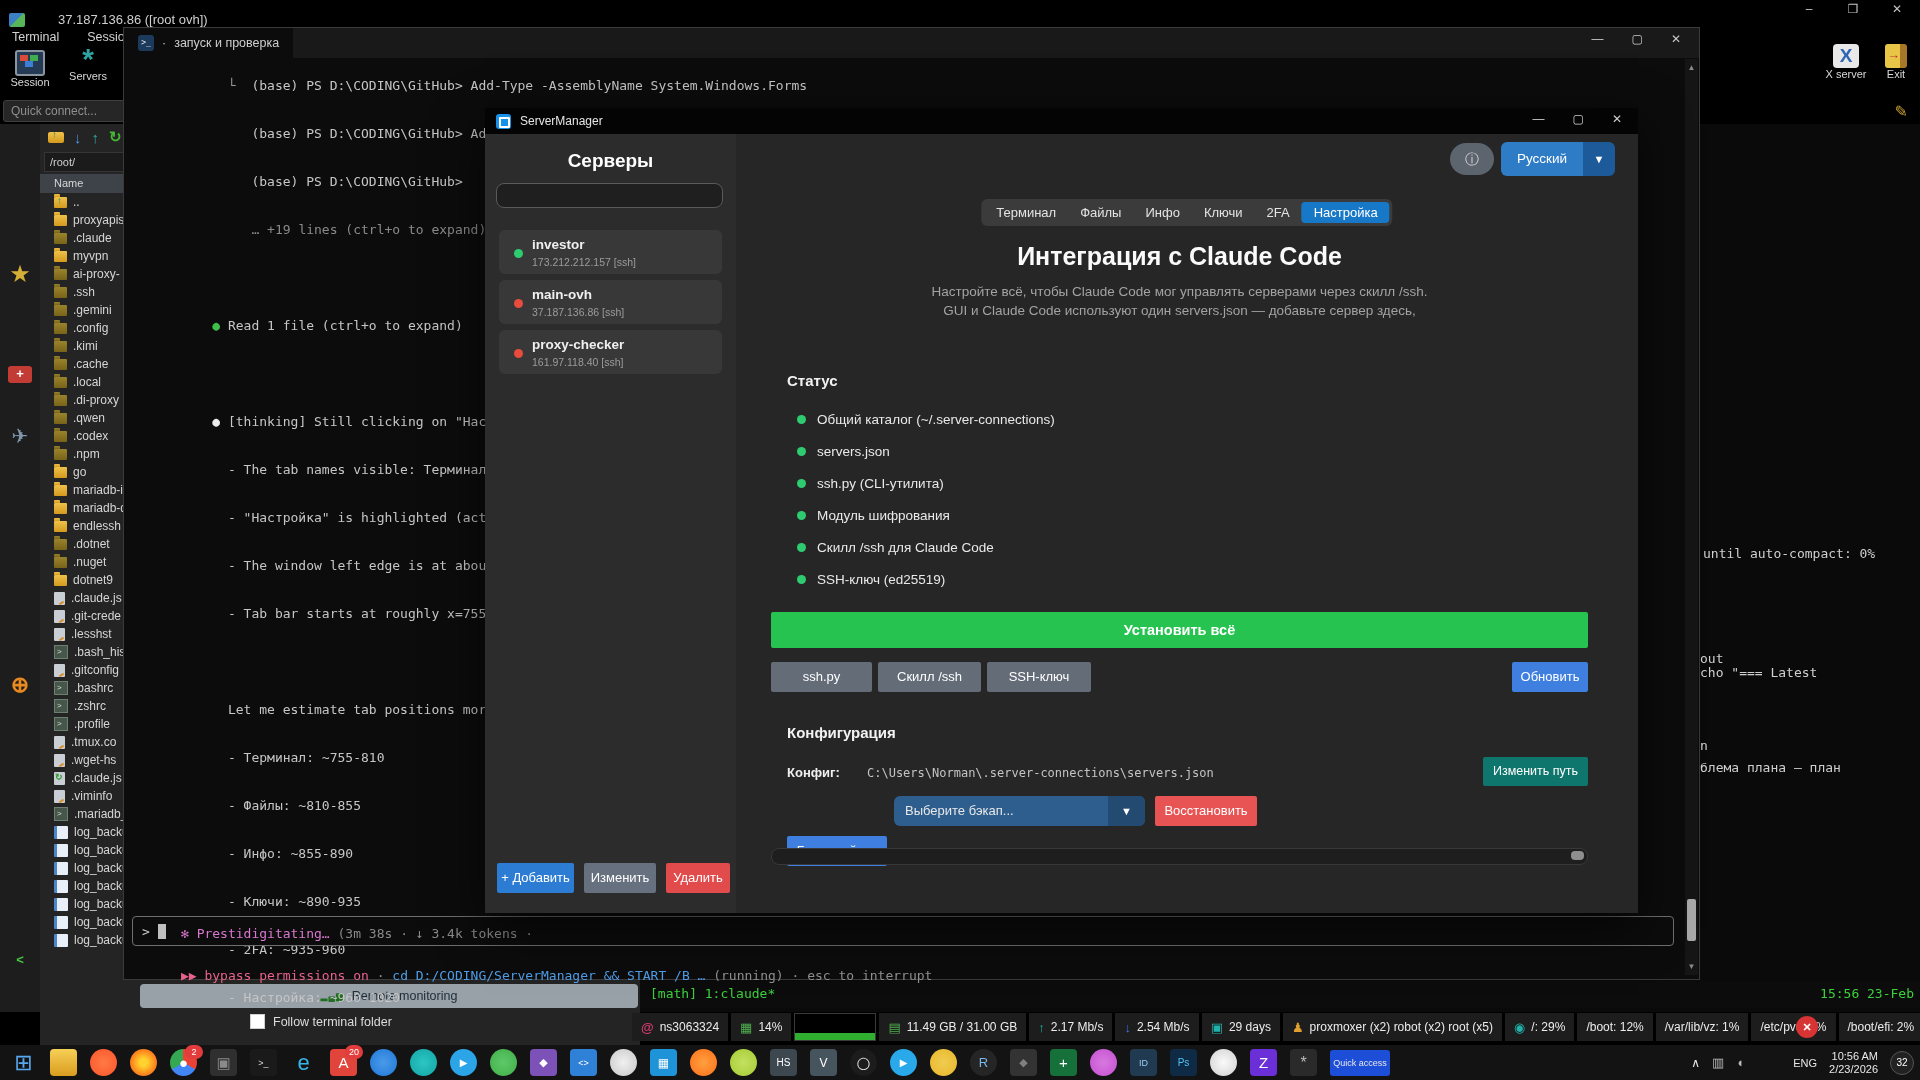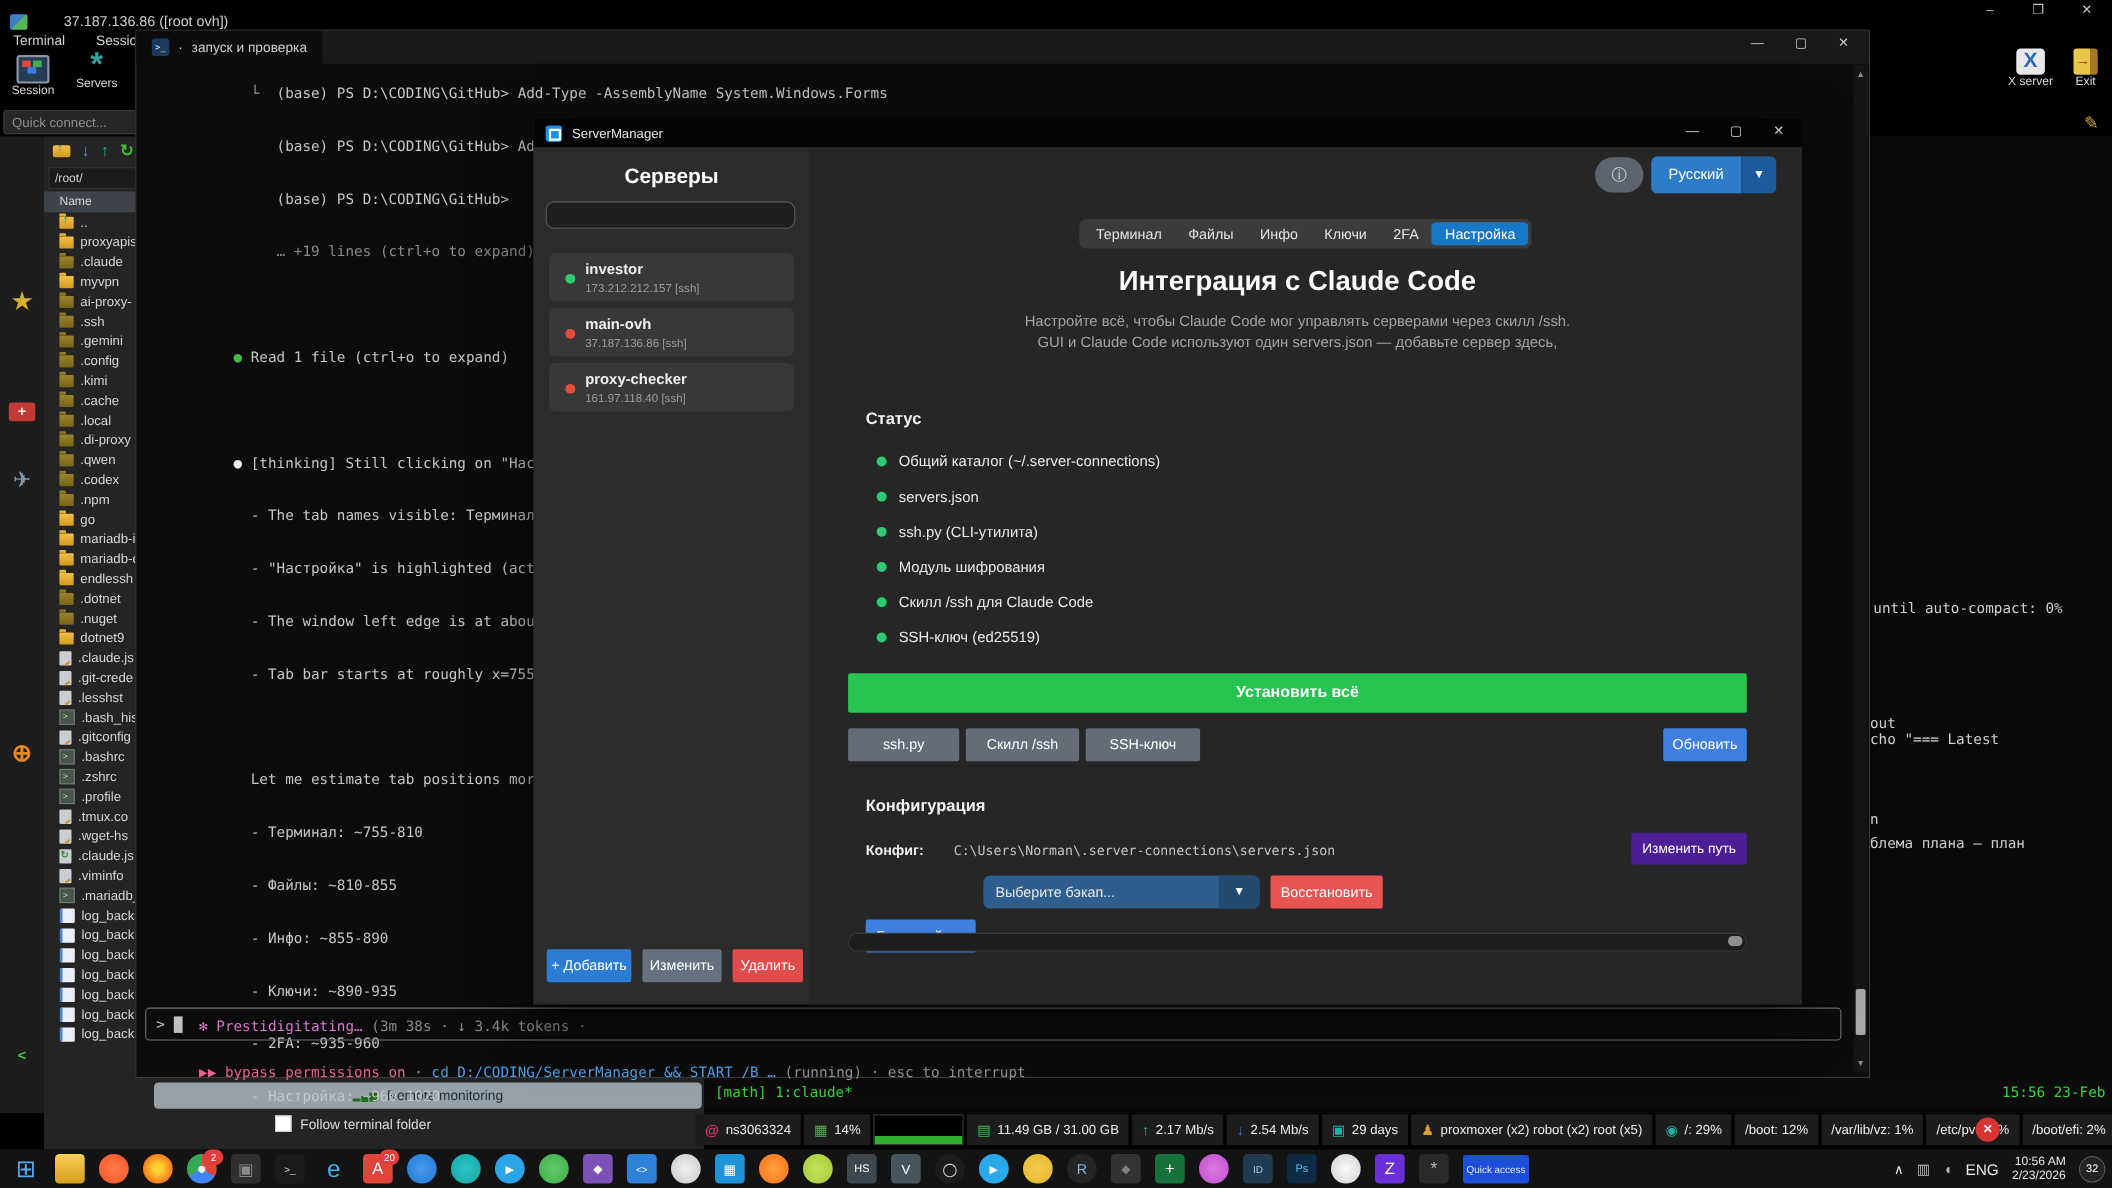--- a/index.html
+++ b/index.html
@@ -136,40 +136,40 @@
   .sm-h1{position:absolute;left:0;right:15px;top:108px;text-align:center;font-size:25px;font-weight:bold;color:#fafafa;}
   .sm-sub{position:absolute;left:0;right:15px;text-align:center;font-size:13.5px;color:#a3a3a3;}
   .sm-section{position:absolute;left:51px;font-size:15px;font-weight:bold;color:#f2f2f2;}
   .sm-item{position:absolute;left:61px;display:flex;align-items:center;gap:11px;font-size:13.5px;color:#e9e9e9;}
   .sm-item .dot{width:9px;height:9px;border-radius:50%;background:#2ecc71;}
   .sm-install{position:absolute;left:35px;right:50px;top:478px;height:36px;line-height:36px;background:#27c351;font-size:14.5px;font-weight:bold;}
   .sm-small{position:absolute;top:528px;height:30px;line-height:30px;font-size:13px;background:#646c78;}
   .sm-refresh{position:absolute;right:50px;top:528px;width:76px;height:30px;line-height:30px;font-size:13px;background:#3f7fe0;}
   .sm-cfg-label{position:absolute;left:51px;top:631px;font-size:13px;font-weight:bold;color:#f0f0f0;}
   .sm-cfg-path{position:absolute;left:117px;top:632px;font-size:12px;color:#c4c4c4;font-family:"DejaVu Sans Mono",monospace;margin-left:14px;}
-  .sm-changepath{position:absolute;right:50px;top:623px;width:105px;height:29px;line-height:29px;font-size:12.5px;background:#4c1d95;}
+  .sm-changepath{position:absolute;right:50px;top:623px;width:105px;height:29px;line-height:29px;font-size:12.5px;background:#0f766e;}
   .sm-backup{position:absolute;left:51px;top:662px;width:100px;height:30px;line-height:30px;font-size:13px;background:#3f7fe0;margin-top:40px;}
   .sm-select{position:absolute;left:158px;top:662px;width:251px;height:30px;background:#2d5e8e;border-radius:6px;display:flex;cursor:pointer;}
   .sm-select .val{flex:1;color:#e8e8e8;font-size:13px;line-height:30px;padding-left:11px;}
   .sm-select .chev{width:37px;background:#234a70;border-radius:0 6px 6px 0;color:#fff;text-align:center;line-height:30px;font-size:11px;}
   .sm-restore{position:absolute;left:419px;top:662px;width:102px;height:30px;line-height:30px;font-size:13px;background:#e85454;}
   .sm-hscroll{position:absolute;left:35px;right:50px;top:714px;height:15px;background:#1e1e1e;border:1px solid #383838;border-radius:8px;}
   .sm-hthumb{position:absolute;right:3px;top:2px;width:13px;height:9px;background:#8e8e8e;border-radius:4px;}
 
   
   .taskbar{left:0;top:1045px;width:1920px;height:35px;background:#131313;display:flex;align-items:center;z-index:4;}
   .tb-icons{display:flex;align-items:center;gap:13px;padding-left:10px;}
   .tb-ic{width:27px;height:27px;display:flex;align-items:center;justify-content:center;position:relative;font-size:15px;cursor:pointer;flex:none;}
   .tb-badge{position:absolute;top:-4px;right:-6px;background:#e23c3c;color:#fff;border-radius:8px;min-width:14px;height:14px;font-size:9px;line-height:14px;text-align:center;padding:0 2px;}
   .tb-badge:empty{display:none;}
   .tb-qa{width:60px;height:26px;background:#1d4ed8;border-radius:3px;color:#e8e8e8;font-size:9px;display:flex;align-items:center;justify-content:center;text-align:center;cursor:pointer;flex:none;}
   .tray{position:absolute;right:6px;top:0;height:35px;display:flex;align-items:center;gap:12px;color:#e8e8e8;}
   .tray .chev{font-size:12px;}
   .tray .mini{font-size:13px;color:#b8b8b8;}
-  .tray .eng{font-size:14px;}
+  .tray .eng{font-size:11px;margin-left:37px;}
   .tray .clock{text-align:right;font-size:11px;line-height:13px;}
   .tray .badge32{width:22px;height:22px;border:1px solid #555;border-radius:50%;background:#222;color:#fff;font-size:10px;line-height:22px;text-align:center;}
   .pencil{position:absolute;right:12px;top:102px;color:#c8a030;font-size:16px;z-index:1;}
 </style>
 </head>
 <body>
 
 <div id="screen">
 
   <div class="abs mx-titlebar">

